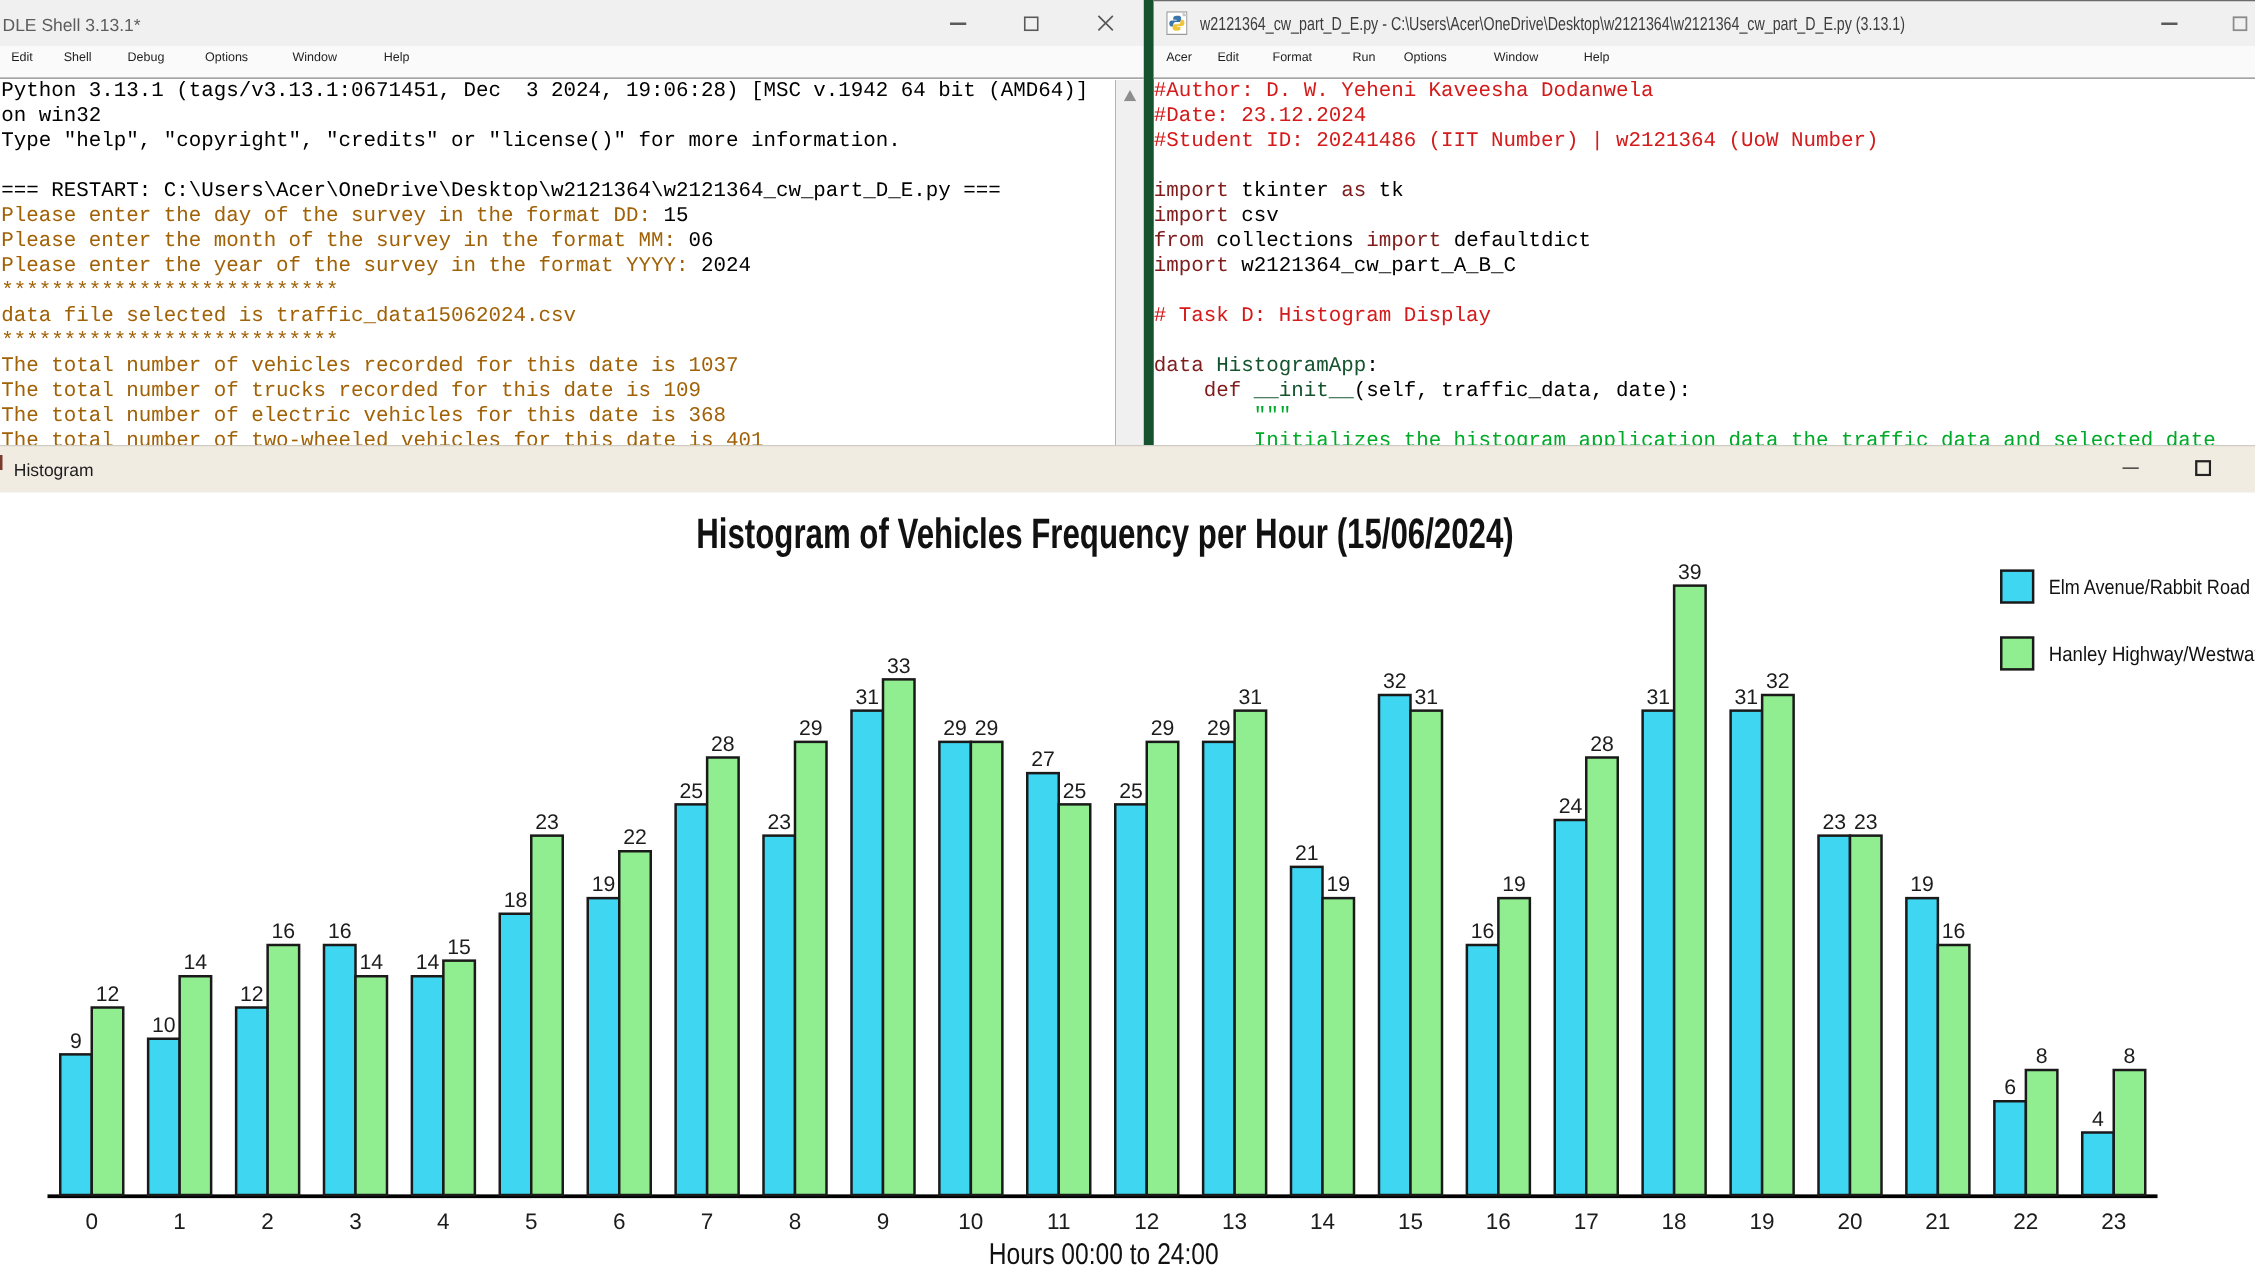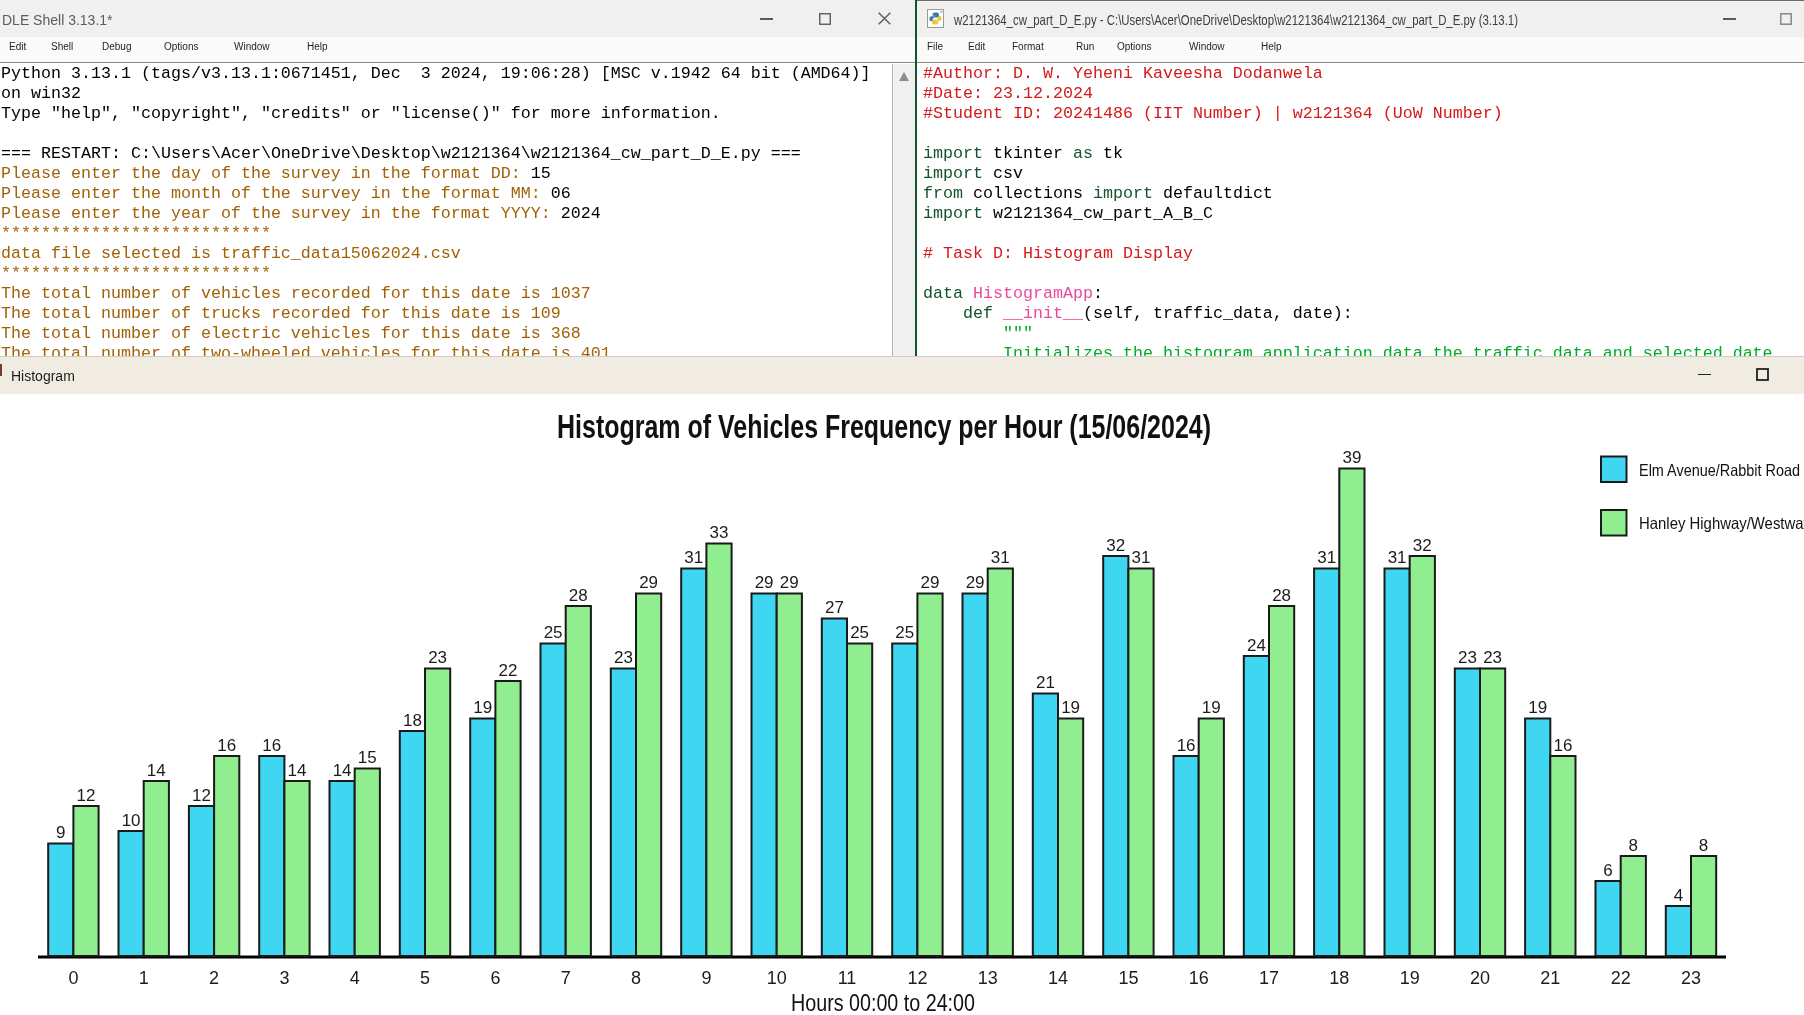--- a/index.html
+++ b/index.html
@@ -1,22 +1,22 @@
 <!DOCTYPE html>
 <html><head><meta charset="utf-8"><style>
 * {margin:0;padding:0;box-sizing:border-box;}
 html,body {width:1804px;height:1015px;overflow:hidden;background:#fff;font-family:'Liberation Sans',sans-serif;}
 #stage {position:relative;width:1804px;height:1015px;background:#fff;}
 .abs {position:absolute;}
 .code {position:absolute;font-family:'Liberation Mono',monospace;font-size:16.67px;line-height:20px;color:#000;white-space:pre;}
 .b {color:#a16207;}
 .r {color:#d41a1a;}
-.o {color:#14532d;}
+.o {color:#7f1d1d;}
 .g {color:#00aa28;}
-.bl {color:#ec4899;}
+.bl {color:#14532d;}
 .menu {position:absolute;font-size:10px;color:#1f1f1f;}
 </style></head><body>
 <div id="stage">
 
 <div class="abs" style="left:0;top:0;width:915px;height:356px;background:#fff;padding-left:47px;">
   <div class="abs" style="left:0;top:0;width:915px;height:37px;background:#f0f0f0;"></div>
   <div class="abs" style="left:2px;top:12px;font-size:14px;color:#5c5c5c;">DLE Shell 3.13.1*</div>
   <div class="abs" style="left:760px;top:18px;width:13px;height:1.5px;background:#5a5a5a;"></div>
   <svg class="abs" style="left:819px;top:13px;" width="12" height="12" viewBox="0 0 12 12">
         <rect x="0.75" y="0.75" width="10.5" height="10.5" fill="none" stroke="#5a5a5a" stroke-width="1.4"></rect>
@@ -46,35 +46,35 @@
 The total number of trucks recorded for this date is 109
 The total number of electric vehicles for this date is 368
 The total number of two-wheeled vehicles for this date is 401</span></pre>
   <div class="abs" style="left:892px;top:64px;width:1px;height:292px;background:#b5b5b5;"></div>
   <div class="abs" style="left:893px;top:64px;width:22px;height:292px;background:#f0f0f0;"></div>
   <svg class="abs" style="left:899px;top:72px;" width="10" height="9" viewBox="0 0 10 9">
         <path d="M5 0 L10 9 L0 9 Z" fill="#8d8d8d"></path>
       </svg>
 </div>
 
-<div class="abs" style="left:915px;top:0;width:889px;height:356px;background:#fff;border-left:2px solid #14532d;">
+<div class="abs" style="left:915px;top:0;width:889px;height:356px;background:#fff;border-left:8px solid #14532d;">
   <div class="abs" style="left:0;top:0;width:889px;height:37px;background:#f0f0f0;border-top:1.5px solid #6a6a6a;"></div>
   <svg width="17" height="19" viewBox="0 0 17 19" style="position:absolute;left:10px;top:9px;">
 <rect x="0.5" y="0.5" width="16" height="18" fill="#fff" stroke="#9a9a9a"></rect>
 <path d="M13 0 L17 4 L13 4 Z" fill="#c9c9c9"></path>
 <path d="M8.2 3.5c-2 0-2.6 1-2.6 2v1.2h2.7v.6H4.4c-1.1 0-2 .9-2 2.4 0 1.5.9 2.5 2 2.5h1.2v-1.5c0-1.1.9-2.1 2-2.1h2.7c.9 0 1.6-.8 1.6-1.7V5.5c0-1.1-.7-2-1.7-2z" fill="#3a76ac"></path>
 <path d="M8.8 15.5c2 0 2.6-1 2.6-2v-1.2H8.7v-.6h3.9c1.1 0 2-.9 2-2.4 0-1.5-.9-2.5-2-2.5h-1.2v1.5c0 1.1-.9 2.1-2 2.1H6.7c-.9 0-1.6.8-1.6 1.7v1.4c0 1.1.7 2 1.7 2z" fill="#efc437"></path>
 </svg>
   <div class="abs" style="left:37px;top:11px;font-size:15px;color:#3d3d3d;transform:scaleX(0.76);transform-origin:0 50%;white-space:nowrap;">w2121364_cw_part_D_E.py - C:\Users\Acer\OneDrive\Desktop\w2121364\w2121364_cw_part_D_E.py (3.13.1)</div>
   <div class="abs" style="left:806px;top:18px;width:13px;height:1.5px;background:#5a5a5a;"></div>
   <svg class="abs" style="left:863px;top:13px;" width="12" height="12" viewBox="0 0 12 12">
         <rect x="0.75" y="0.75" width="10.5" height="10.5" fill="none" stroke="#8a8a8a" stroke-width="1.6"></rect>
       </svg>
   <div class="abs" style="left:0;top:37px;width:889px;height:26px;background:#fafafa;border-bottom:1.5px solid #888;"></div>
-  <div class="menu" style="left:10px;top:41px;">File</div>
+  <div class="menu" style="left:10px;top:41px;">Acer</div>
   <div class="menu" style="left:51px;top:41px;">Edit</div>
   <div class="menu" style="left:95px;top:41px;">Format</div>
   <div class="menu" style="left:159px;top:41px;">Run</div>
   <div class="menu" style="left:200px;top:41px;">Options</div>
   <div class="menu" style="left:272px;top:41px;">Window</div>
   <div class="menu" style="left:344px;top:41px;">Help</div>
 </div>
 <pre class="code" style="left:923px;top:64px;"><span class="r">#Author: D. W. Yeheni Kaveesha Dodanwela</span>
 <span class="r">#Date: 23.12.2024</span>
 <span class="r">#Student ID: 20241486 (IIT Number) | w2121364 (UoW Number)</span>

